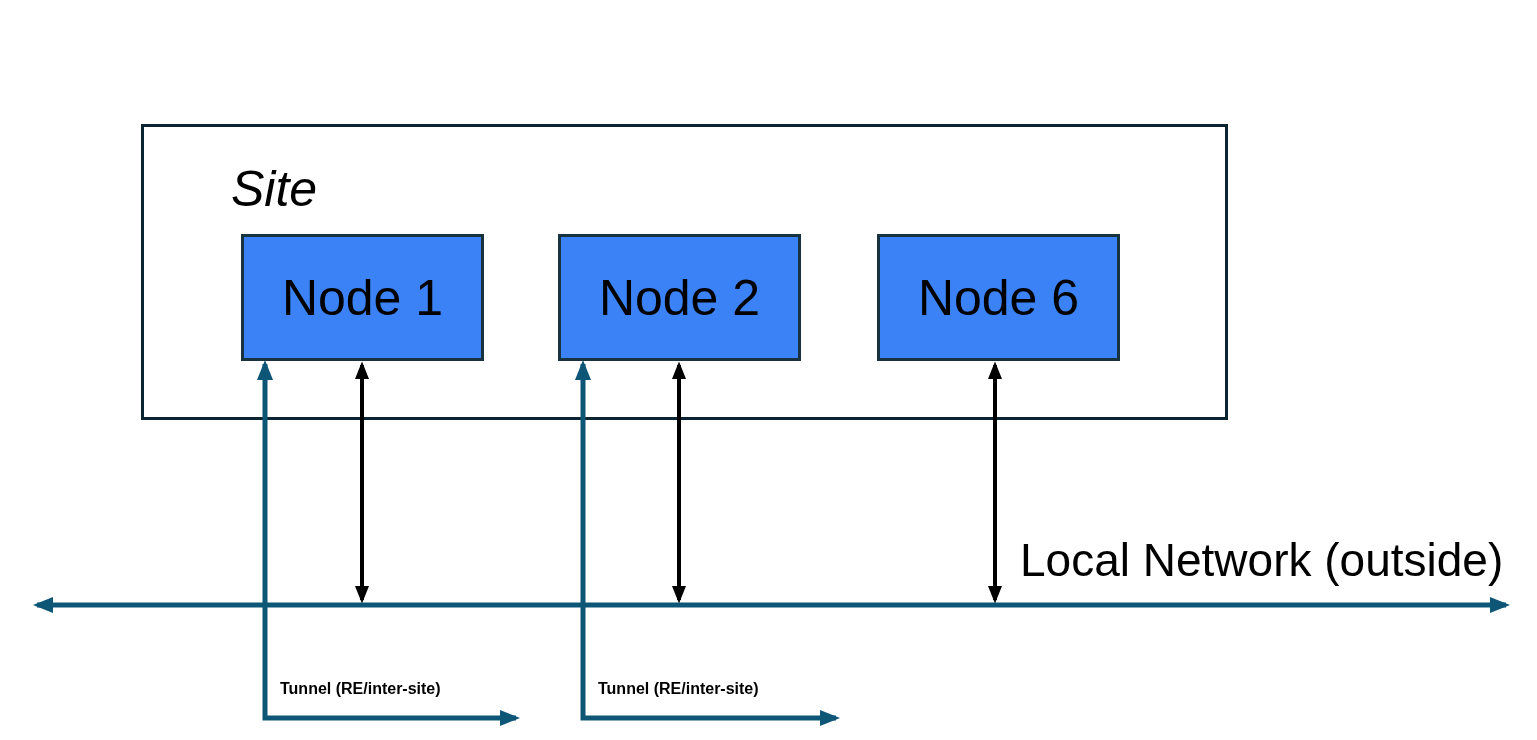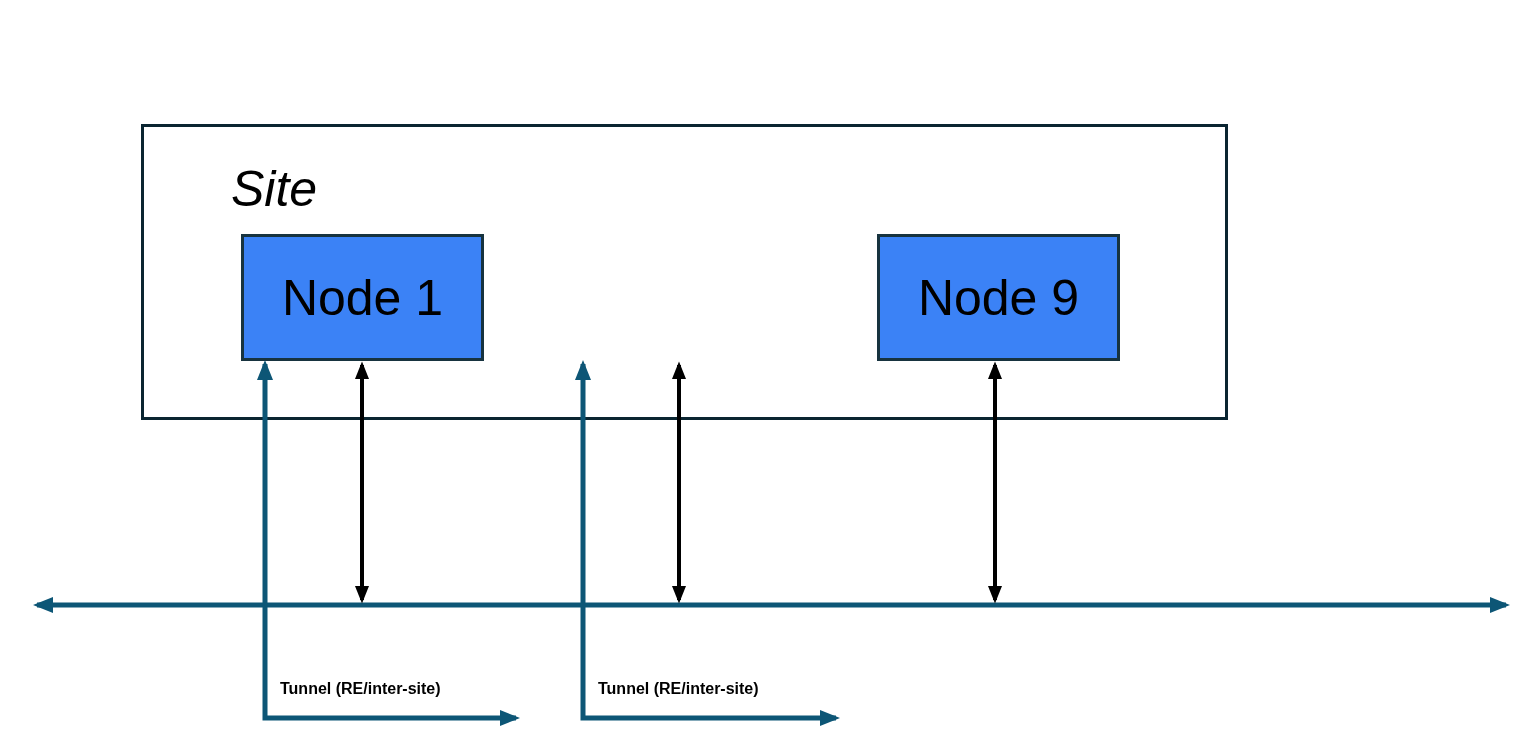--- a/index.html
+++ b/index.html
@@ -82,24 +82,28 @@
 <body>
 
 <div id="canvas">
 
   <div class="abs site-box"></div>
   <div class="abs site-label">Site</div>
 
   <div class="abs node node-1">
     <span>Node 1</span>
   </div>
+  <div class="abs node node-2">
+    <span>Node 2</span>
+  </div>
   <div class="abs node node-3">
-    <span>Node 9</span>
+    <span>Node 6</span>
   </div>
 
+  <div class="abs network-label">Local Network (outside)</div>
   <div class="abs tunnel-label tunnel-label-1">Tunnel (RE/inter-site)</div>
   <div class="abs tunnel-label tunnel-label-2">Tunnel (RE/inter-site)</div>
 
   <svg class="connector-layer" viewBox="0 0 1537 740">
     <defs>
       <marker id="arrow-teal" viewBox="0 0 10 10" refX="8" refY="5" markerWidth="4" markerHeight="4" orient="auto-start-reverse" markerUnits="strokeWidth">
         <path d="M0,1 L10,5 L0,9 Z" fill="#0d5676"></path>
       </marker>
       <marker id="arrow-black" viewBox="0 0 10 10" refX="8" refY="5" markerWidth="4.4" markerHeight="4.4" orient="auto-start-reverse" markerUnits="strokeWidth">
         <path d="M0,1 L10,5 L0,9 Z" fill="#000000"></path>

